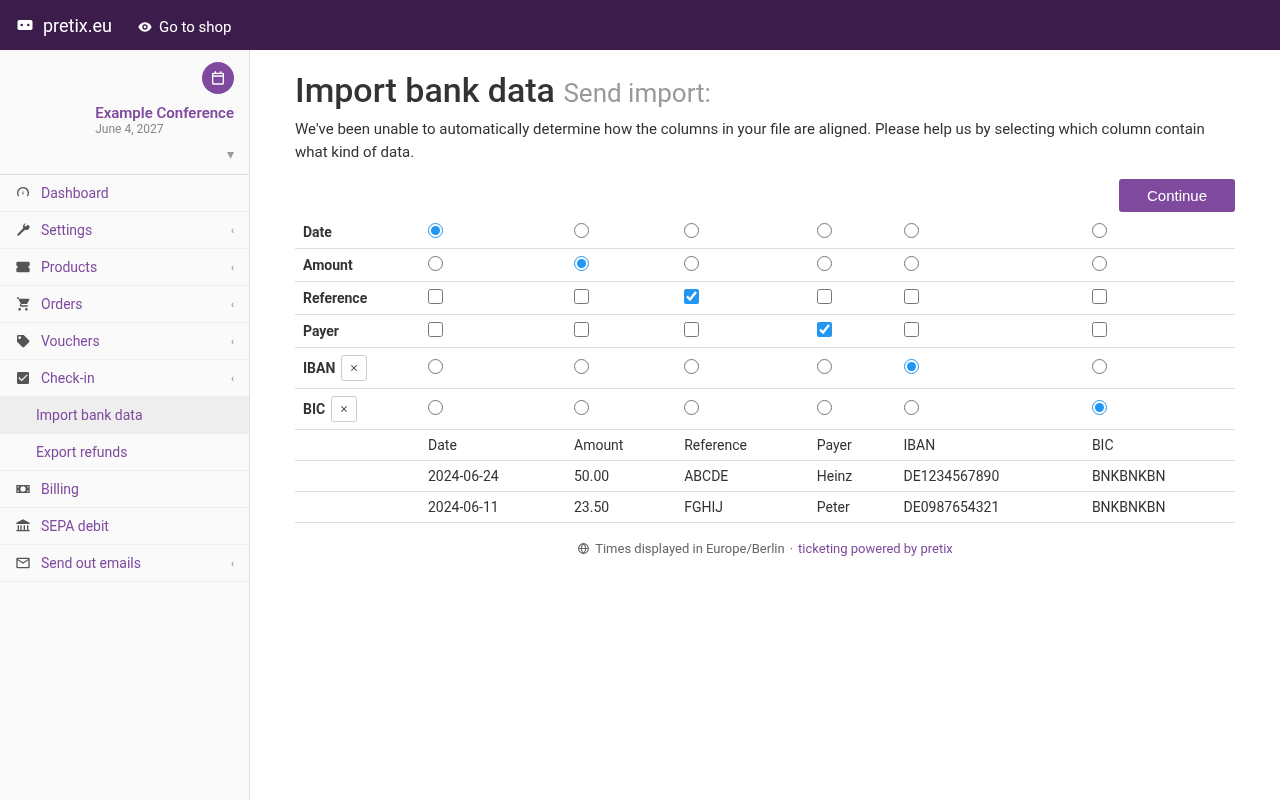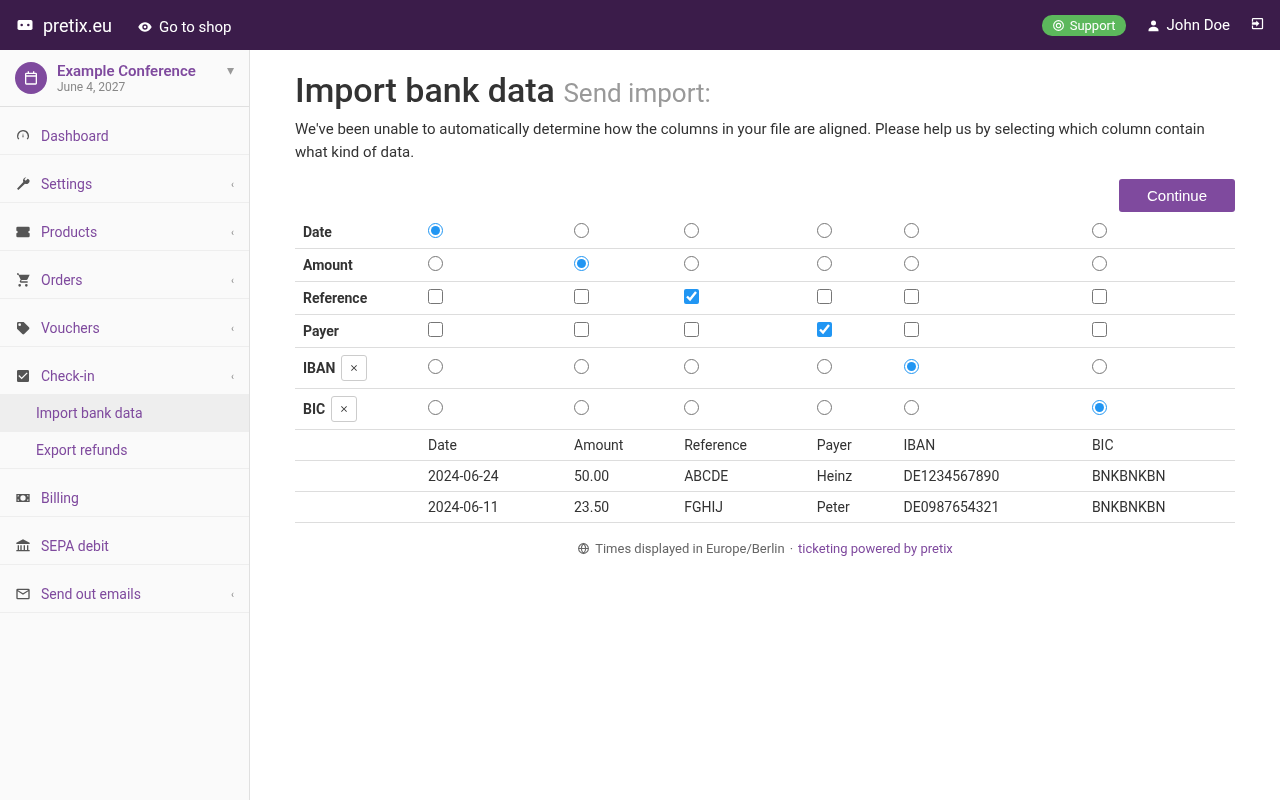--- a/index.html
+++ b/index.html
@@ -10,32 +10,32 @@
     .topbar-brand { display: flex; align-items: center; gap: 8px; font-size: 18px; font-weight: 400; }
     .topbar-brand svg { width: 20px; height: 20px; fill: #fff; }
     .topbar-link { display: flex; align-items: center; gap: 6px; color: #fff; font-size: 15px; }
     .topbar-right { margin-left: auto; display: flex; align-items: center; gap: 20px; }
     .support-badge { background: #5cb85c; color: #fff; padding: 3px 10px; border-radius: 10px; font-size: 13px; display: flex; align-items: center; gap: 5px; }
     .user-link { display: flex; align-items: center; gap: 6px; color: #fff; font-size: 15px; }
     
     .layout { display: flex; height: calc(100vh - 50px); }
     
     .sidebar { width: 250px; background: #fafafa; border-right: 1px solid #e0e0e0; overflow-y: auto; }
-    .event-header { display: flex; align-items: flex-start; padding: 12px 15px; gap: 10px; border-bottom: 1px solid #e0e0e0; }
+    .event-header { display: flex; align-items: flex-end; padding: 12px 15px; gap: 10px; border-bottom: 1px solid #e0e0e0; flex-direction: column; }
     .event-icon { width: 32px; height: 32px; background: #7f4a9e; border-radius: 50%; display: flex; align-items: center; justify-content: center; }
     .event-icon svg { width: 16px; height: 16px; fill: #fff; }
     .event-info { flex: 1; }
     .event-name { color: #7f4a9e; font-weight: 600; font-size: 15px; }
     .event-date { color: #888; font-size: 12px; }
     .event-caret { color: #999; }
     
     .test-mode { background: #f0ad4e; color: #000; padding: 10px 15px; font-weight: 700; display: flex; align-items: center; gap: 8px; }
     .test-mode svg { width: 14px; height: 14px; fill: #000; }
     
-    .nav-item { display: flex; align-items: center; padding: 10px 15px; color: #7f4a9e; border-bottom: 1px solid #eee; gap: 10px; cursor: pointer; margin-top: 11px; }
+    .nav-item { display: flex; align-items: center; padding: 10px 15px; color: #7f4a9e; border-bottom: 1px solid #eee; gap: 10px; cursor: pointer; }
     .nav-item svg { width: 16px; height: 16px; fill: #555; flex-shrink: 0; }
     .nav-item.collapsible .nav-caret { margin-left: auto; color: #888; font-size: 10px; }
     .nav-sub { padding: 10px 15px 10px 36px; color: #7f4a9e; border-bottom: 1px solid #eee; cursor: pointer; }
     .nav-sub.active { background: #eee; }
     
     .main { flex: 1; padding: 20px 45px; overflow-y: auto; }
     .page-title { font-size: 34px; font-weight: 500; color: #333; margin-bottom: 8px; }
     .page-title .subtitle { color: #999; font-weight: 400; font-size: 26px; }
     .intro { color: #333; font-size: 15px; margin-bottom: 16px; line-height: 1.5; }
     
@@ -72,41 +72,20 @@
           <circle cx="16" cy="12" r="1.5" fill="#3b1c4a"></circle>
         </svg>
       <span>pretix.eu</span>
     </a>
     <a class="topbar-link">
       <svg viewBox="0 0 24 24" width="16" height="16" fill="#fff">
           <path d="M12 5c-7 0-10 7-10 7s3 7 10 7 10-7 10-7-3-7-10-7zm0 11a4 4 0 110-8 4 4 0 010 8z"></path>
           <circle cx="12" cy="12" r="2"></circle>
         </svg>
       <span>Go to shop</span>
-    </a>
-  </div>
-  <div class="topbar-right">
-    <span class="support-badge">
-      <svg viewBox="0 0 24 24" width="13" height="13" fill="#fff">
-          <circle cx="12" cy="12" r="9" fill="none" stroke="#fff" stroke-width="2"></circle>
-          <circle cx="12" cy="12" r="4" fill="none" stroke="#fff" stroke-width="2"></circle>
-        </svg>
-      <span>Support</span>
-    </span>
-    <a class="user-link">
-      <svg viewBox="0 0 24 24" width="15" height="15" fill="#fff">
-          <circle cx="12" cy="8" r="4"></circle>
-          <path d="M4 20c0-4 4-6 8-6s8 2 8 6v1H4z"></path>
-        </svg>
-      <span>John Doe</span>
-    </a>
-    <a>
-      <svg viewBox="0 0 24 24" width="15" height="15" fill="#fff">
-          <path d="M10 17l5-5-5-5v3H3v4h7v3zm9-14H5a2 2 0 00-2 2v4h2V5h14v14H5v-4H3v4a2 2 0 002 2h14a2 2 0 002-2V5a2 2 0 00-2-2z"></path>
-        </svg>
     </a>
   </div>
 </div>
 
 <div class="layout">
   <aside class="sidebar">
     <div class="event-header">
       <div class="event-icon">
         <svg viewBox="0 0 24 24">
             <path d="M19 4h-2V2h-2v2H9V2H7v2H5a2 2 0 00-2 2v14a2 2 0 002 2h14a2 2 0 002-2V6a2 2 0 00-2-2zm0 16H5V10h14v10zm0-12H5V6h14v2z"></path>

